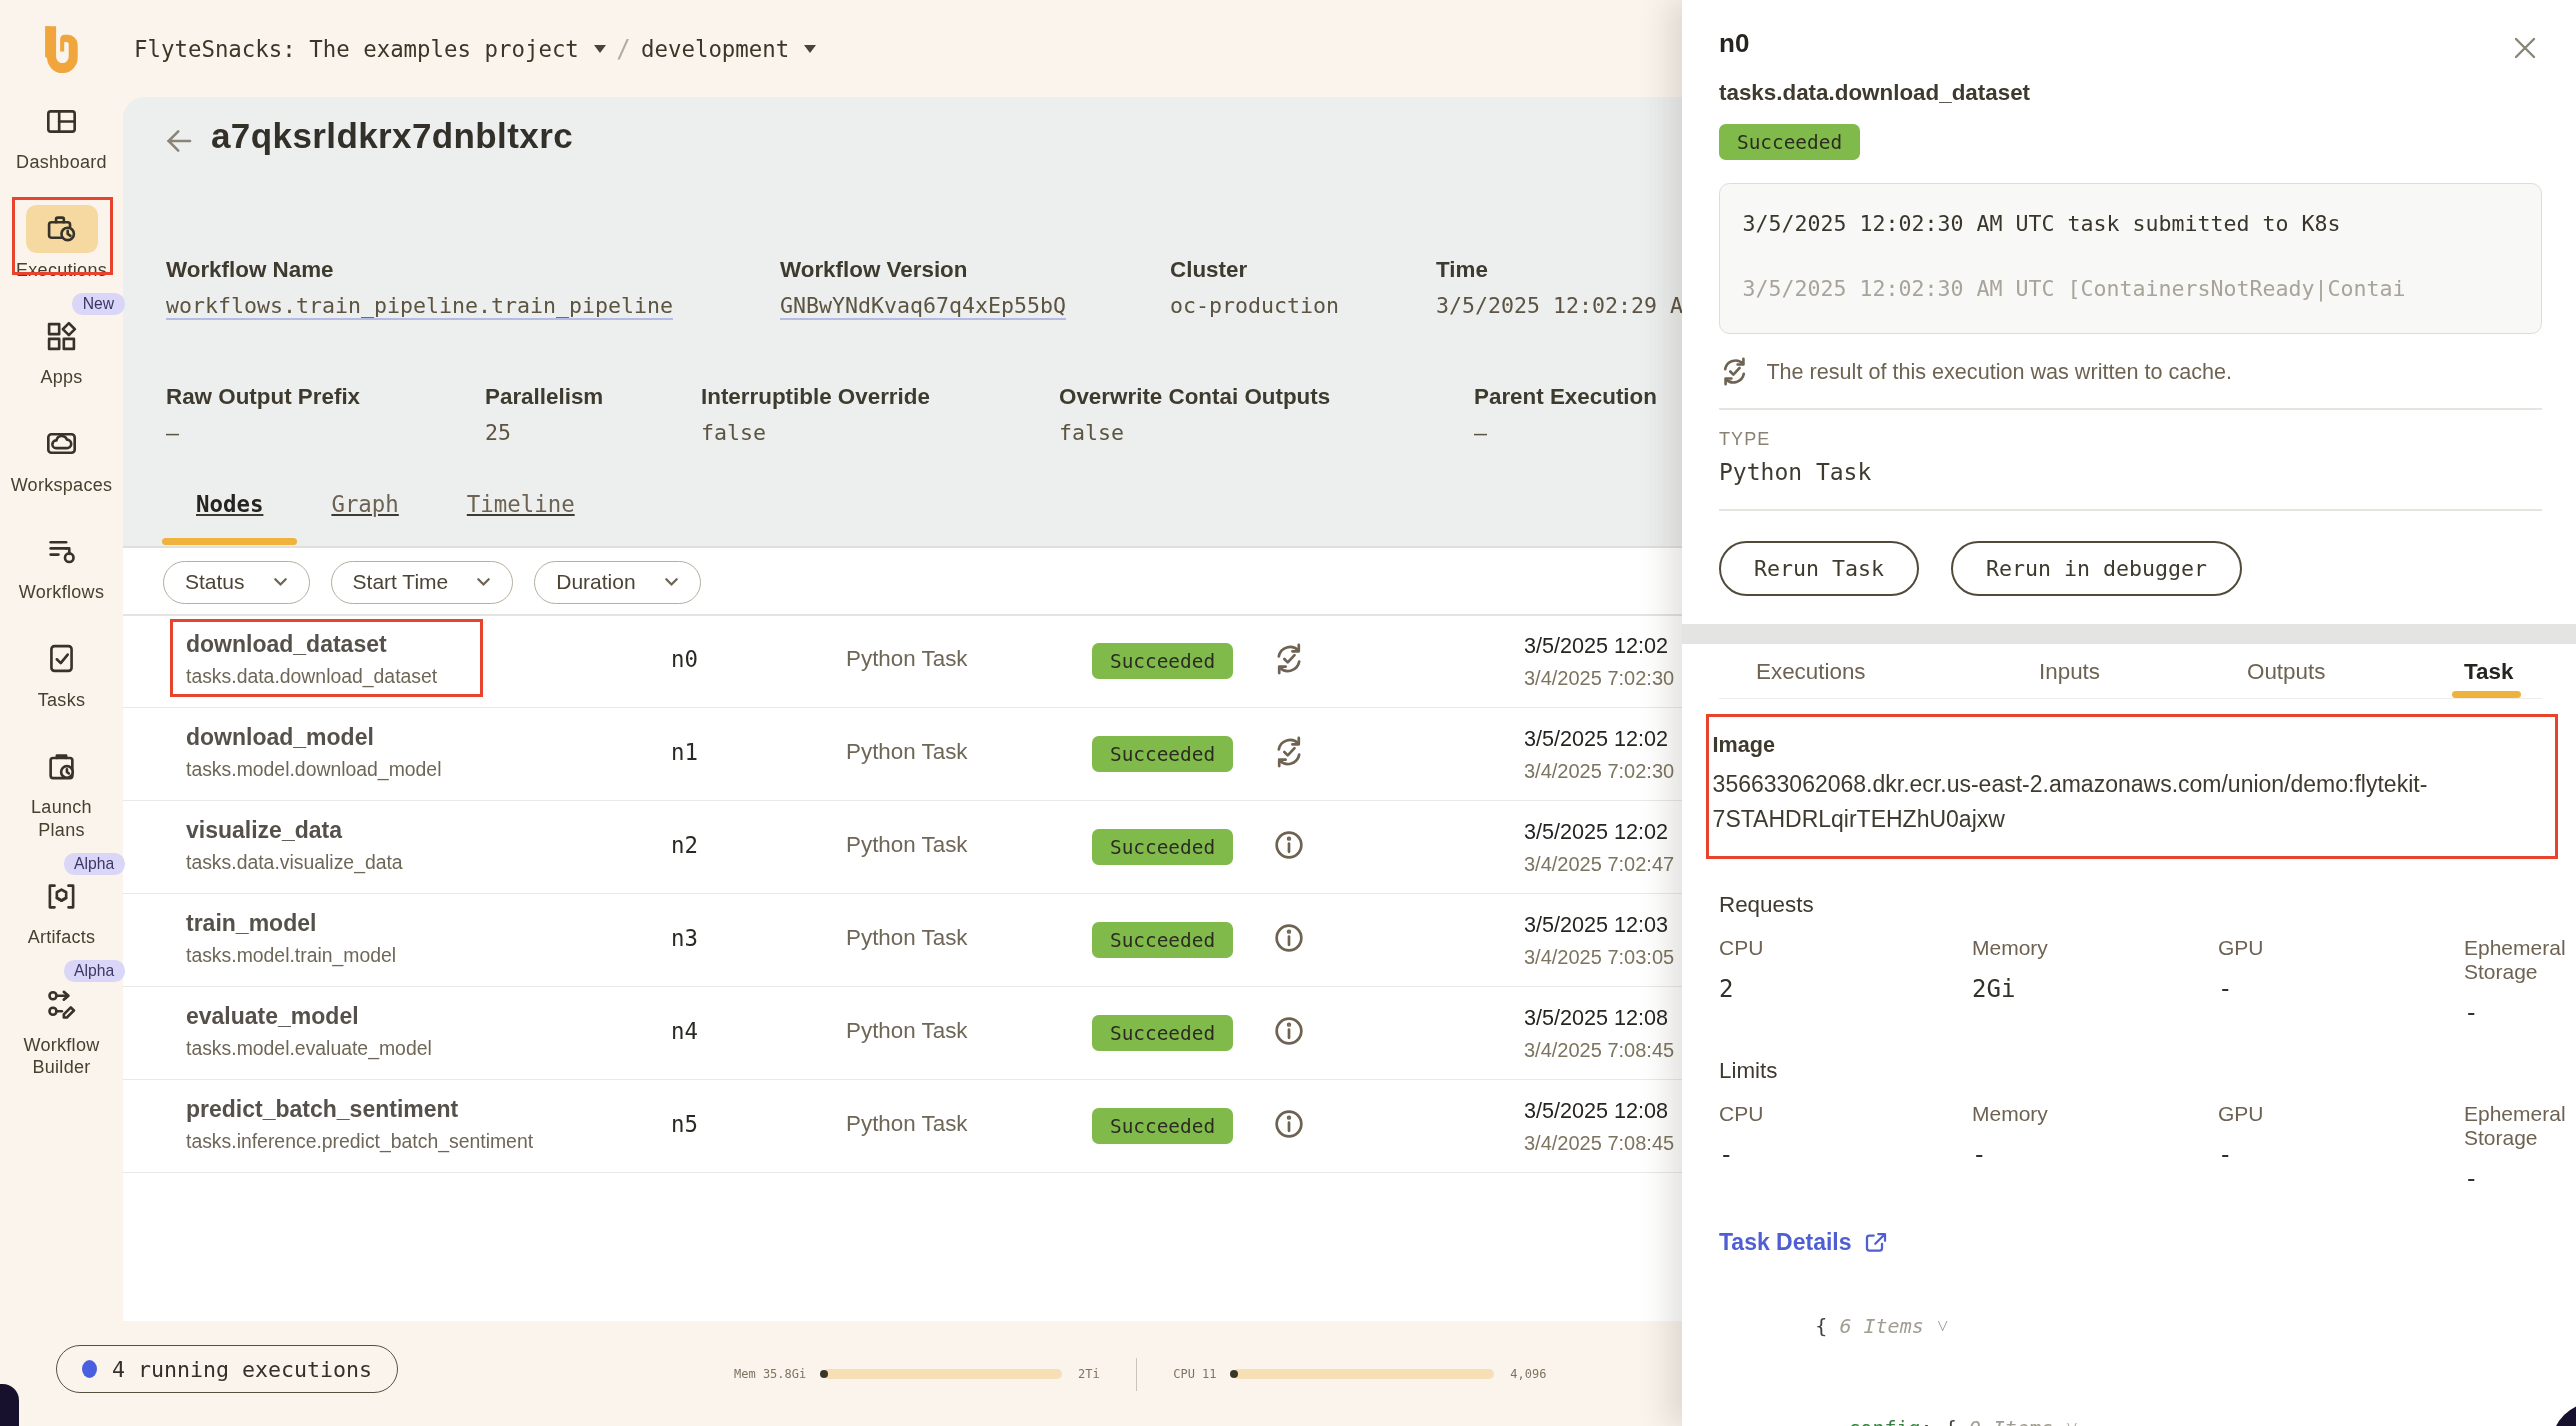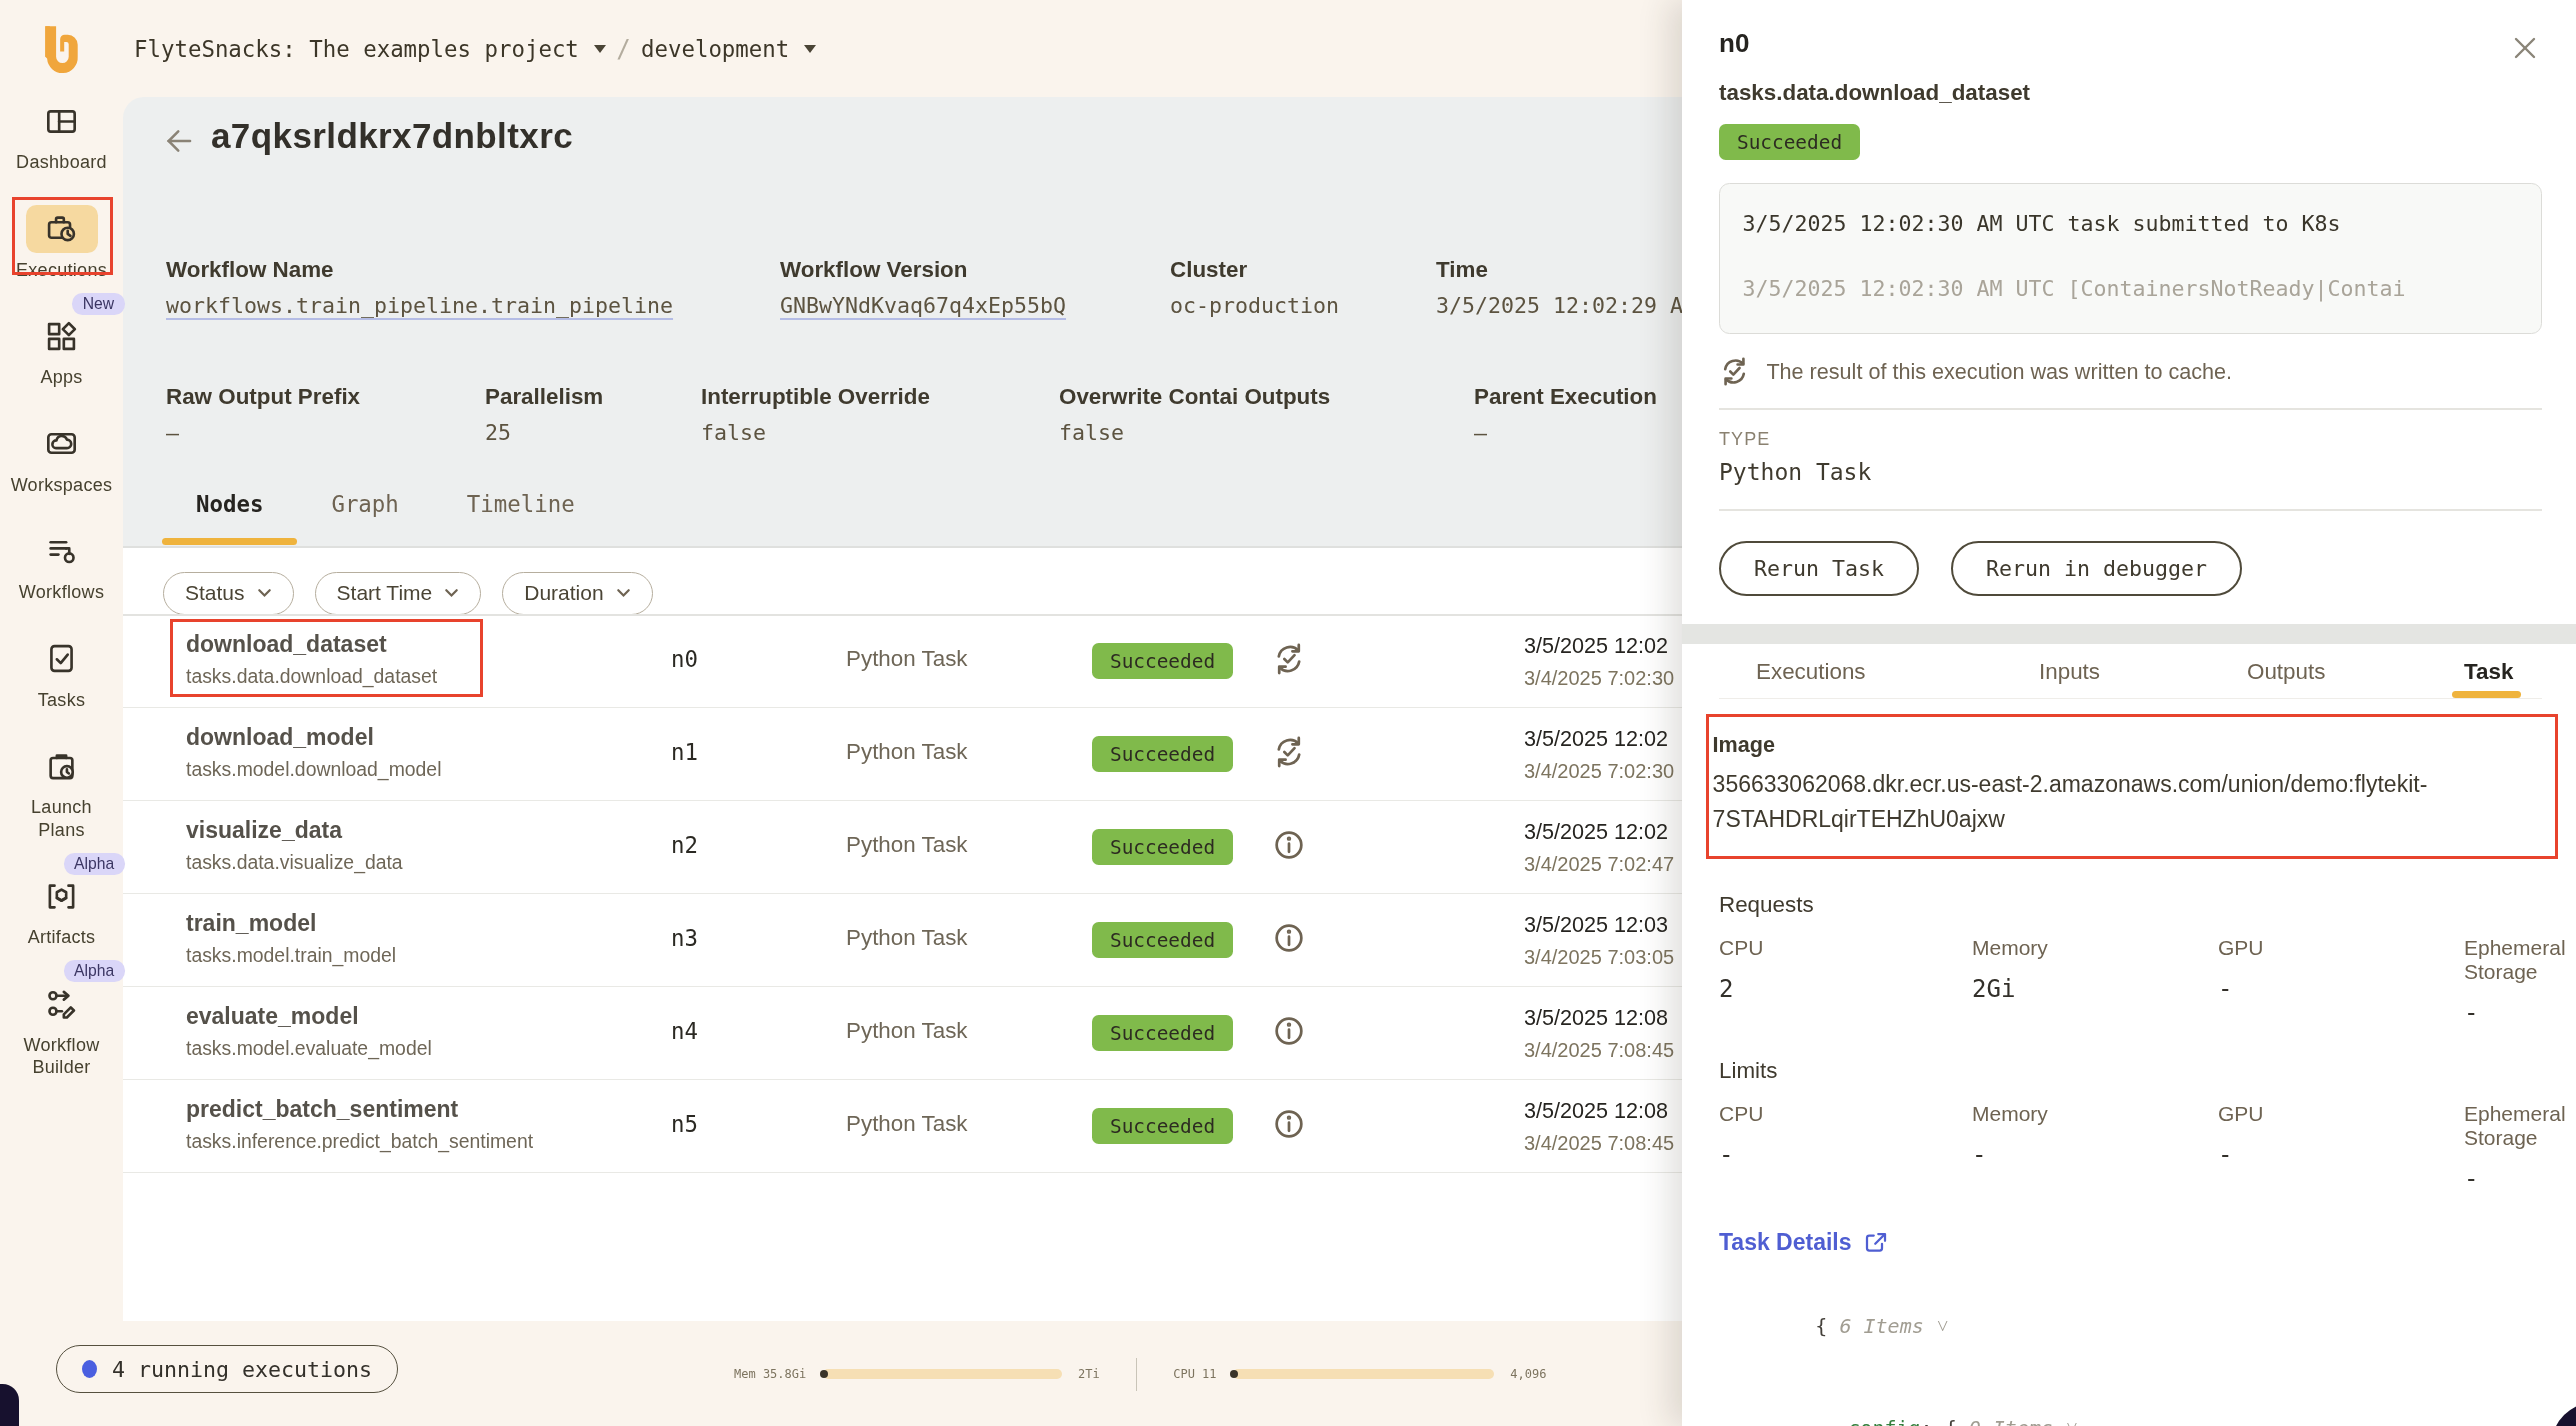--- a/index.html
+++ b/index.html
@@ -36,33 +36,33 @@
   .back-arrow { position:absolute; left:39px; top:27px; width:34px; height:34px; cursor:pointer; }
   .back-arrow svg { width:34px; height:34px; stroke:#8a8376; stroke-width:3.4; fill:none; stroke-linecap:round; }
   .exec-title { position:absolute; left:88px; top:19.4px; font-size:35px; font-weight:600;
                 color:#33302a; letter-spacing:0.4px; }
   .meta-cell { position:absolute; white-space:nowrap; }
   .meta-label { font-size:22.4px; font-weight:600; color:#3f3a2e; }
   .meta-value { margin-top:10.4px; font-family:"DejaVu Sans Mono", monospace; font-size:21.6px; color:#5c5340; }
   .meta-value.link { text-decoration:underline; text-decoration-color:#b4bce5; text-decoration-thickness:1.5px;
                      text-underline-offset:5.2px; cursor:pointer; }
 
-  .main-tabs { position:absolute; left:39px; top:394px; display:flex; }
+  .main-tabs { position:absolute; left:39px; top:394px; display:flex;text-decoration:underline; }
   .m-tab { font-family:"DejaVu Sans Mono", monospace; font-size:22.4px; color:#6e6352; padding:0 34px 28px 34px;
            position:relative; cursor:pointer; }
   .m-tab.active { color:#262420; font-weight:700; }
   .m-tab.active::after { content:''; position:absolute; left:0; bottom:0; width:100%; height:7.5px;
                          background:#efb33d; border-radius:4.5px; }
   .card-divider { position:absolute; left:0; top:449px; right:0; height:1.5px; background:#dfe0de; }
 
   .white-zone { position:absolute; left:0; top:451px; right:0; bottom:0; background:#ffffff; }
   .filters { position:absolute; left:40px; top:12.7px; display:flex; gap:21px; }
-  .pill { display:flex; align-items:center; gap:12px; height:43px; padding:0 21px;
+  .pill { display:flex; align-items:center; gap:28px; height:43px; padding:0 21px;
           border:1.5px solid #b6ae9e; border-radius:22.4px; background:#fff;
-          font-size:21px; color:#4a4435; cursor:pointer; font-family:"Liberation Sans", sans-serif;margin-top:11px; }
+          font-size:21px; color:#4a4435; cursor:pointer; font-family:"Liberation Sans", sans-serif; }
   .pill svg { width:15px; height:10.4px; stroke:#6e6352; stroke-width:3; fill:none; stroke-linecap:round; }
   .filters-divider { position:absolute; left:0; top:66px; right:0; height:1.5px; background:#e3e3e0; }
 
   .rows { position:absolute; left:0; top:67px; right:0; }
   .nrow { position:relative; height:93px; border-bottom:1.5px solid #e9e9e5; }
   .c-name { position:absolute; left:63px; top:16.4px; }
   .c-name .nm { font-size:23px; font-weight:700; color:#55514a; }
   .c-name .sub { font-size:19.4px; color:#6e6657; margin-top:6.7px; }
   .row-annot { position:absolute; left:-16.4px; top:-12px; width:313px; height:78px;
                border:3.7px solid #e8432d; pointer-events:none; }

